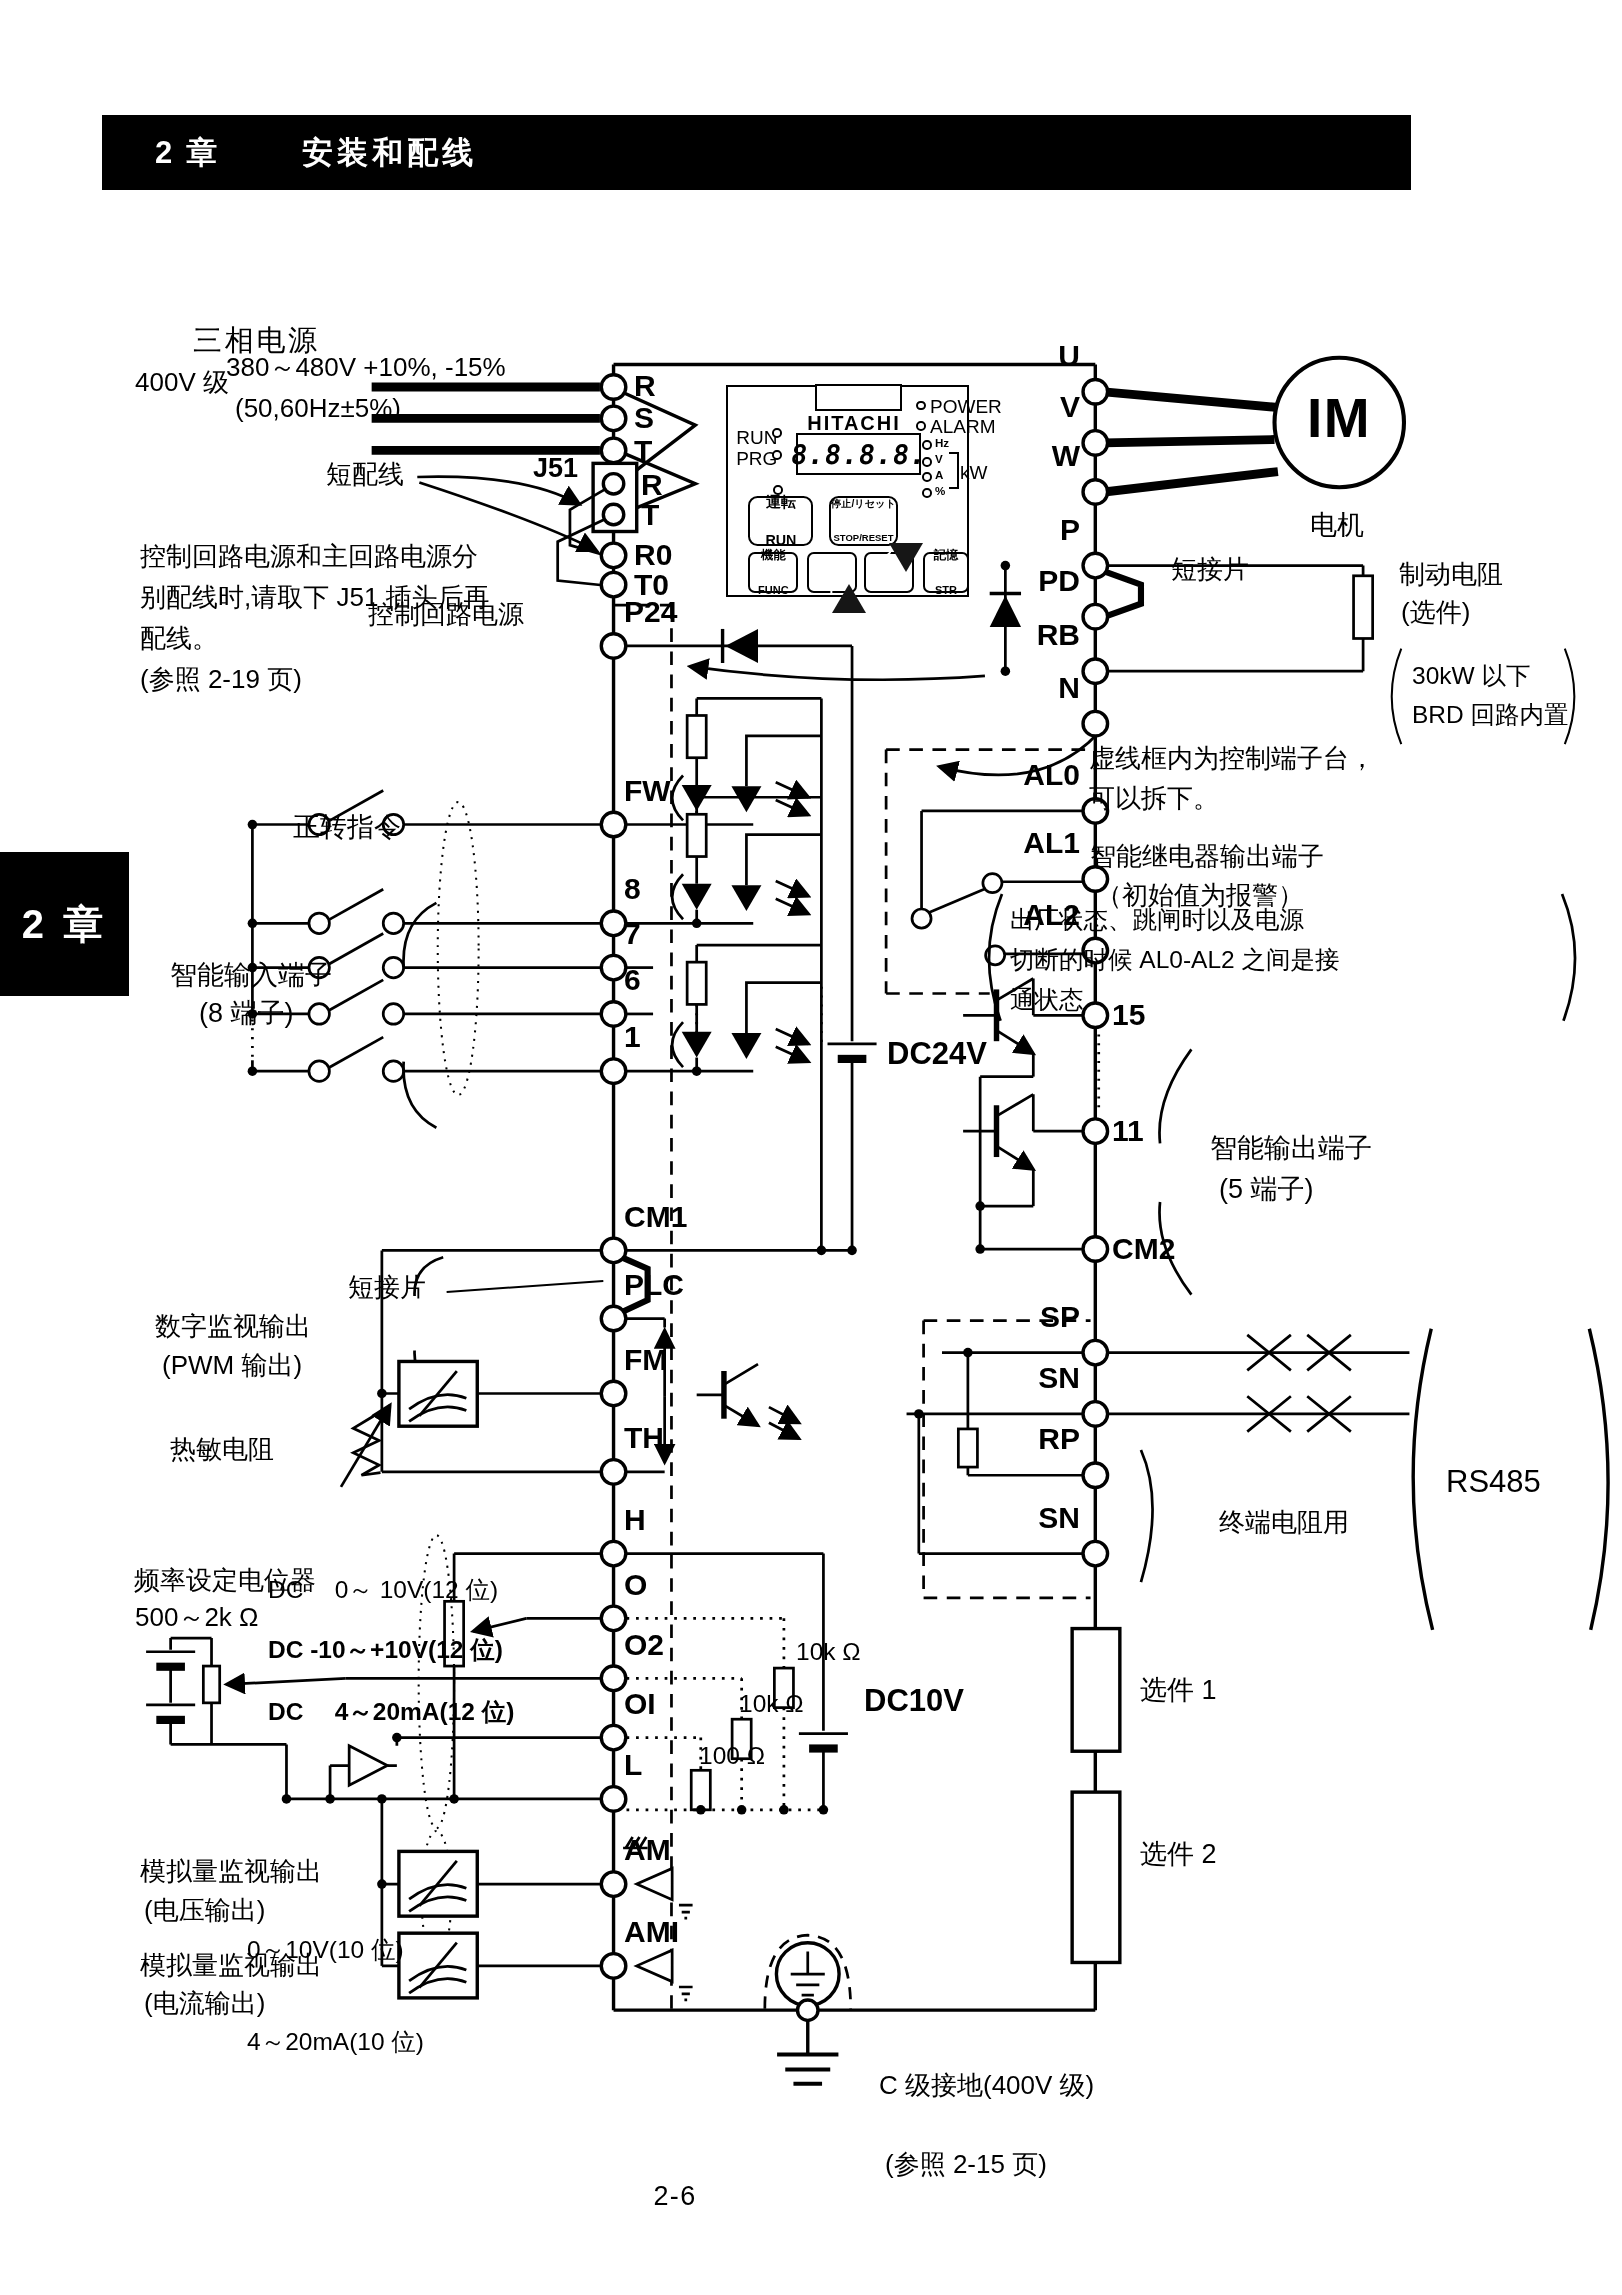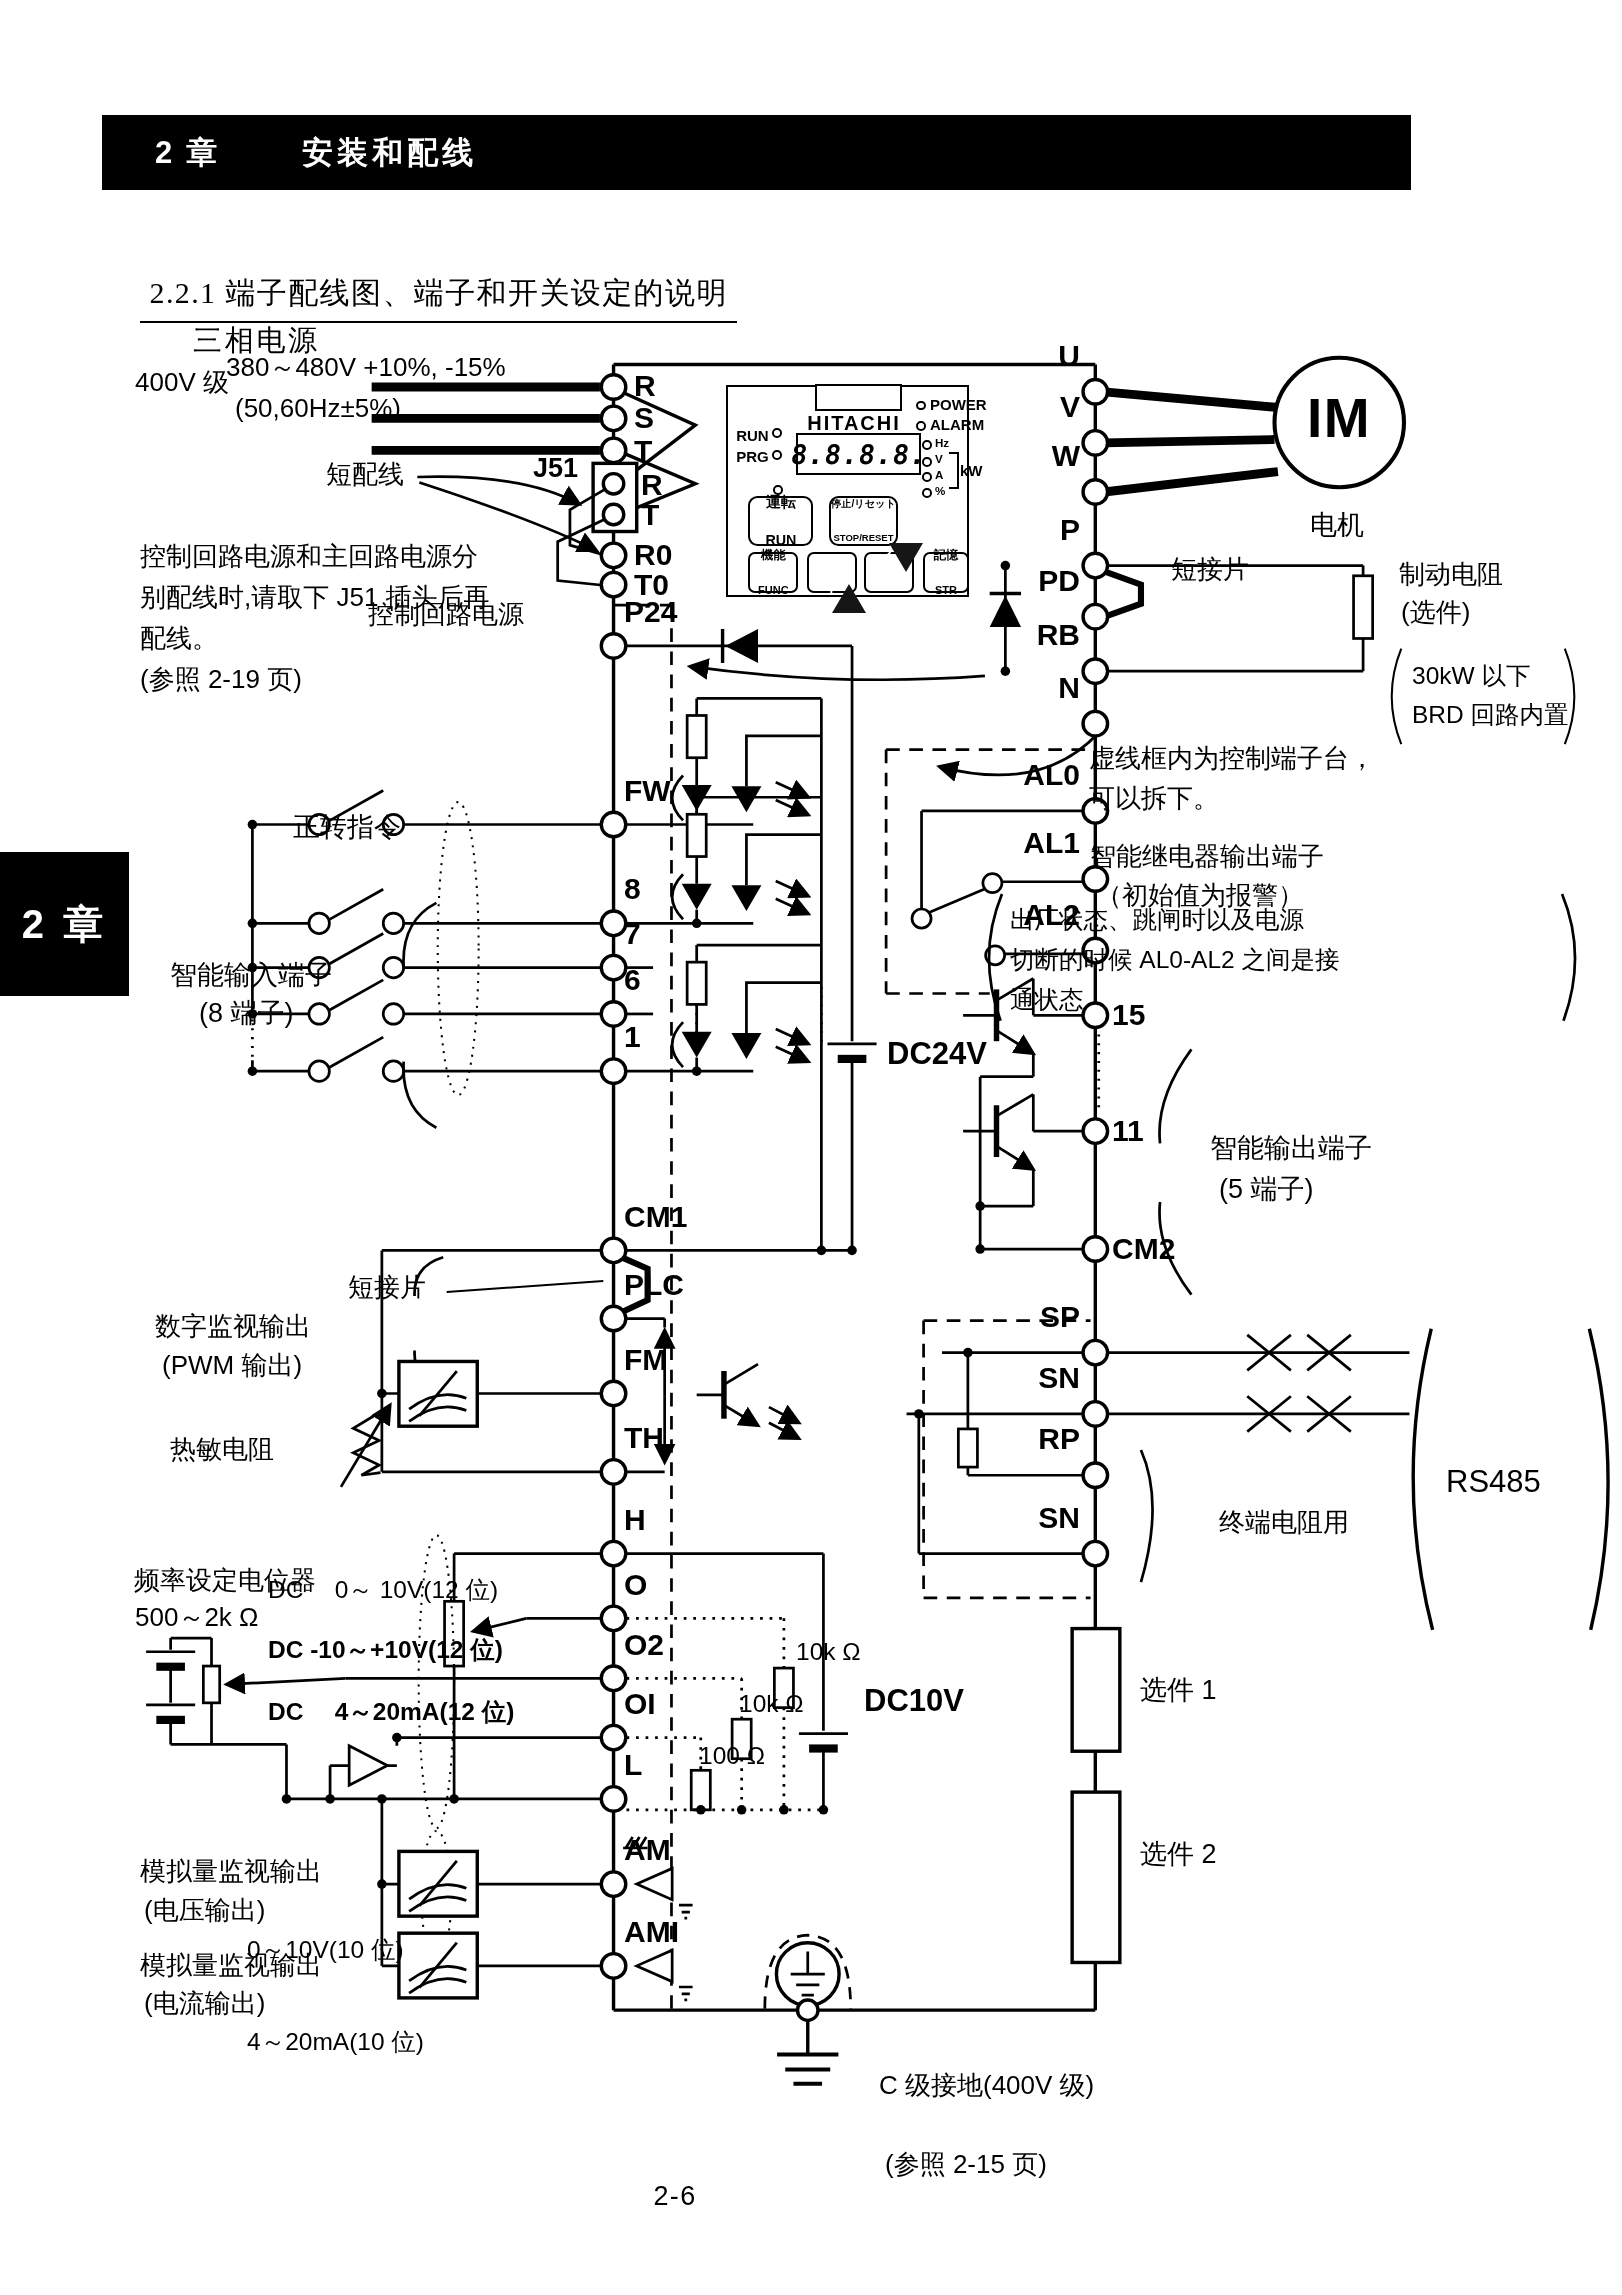--- a/index.html
+++ b/index.html
@@ -19,21 +19,21 @@
   .tab{position:absolute;left:0;top:852px;width:129px;height:144px;background:#000;color:#fff;
        display:flex;align-items:center;justify-content:center;font-size:40px;font-weight:bold;letter-spacing:4.1px;}
   .foot{position:absolute;left:600px;top:2181px;width:150px;text-align:center;font-size:27px;letter-spacing:1.4px;}
   svg{position:absolute;left:0;top:0;}
   
   .keypad{position:absolute;left:726px;top:385px;width:239px;height:208px;border:2.7px solid #000;background:#fff;}
   .kp{position:absolute;white-space:nowrap;}
   .kwin{position:absolute;left:87px;top:-2.7px;width:83px;height:23px;border:2.7px solid #000;background:#fff;}
   .kbrand{position:absolute;left:75px;top:24.5px;width:102px;text-align:center;font-size:20px;font-weight:bold;letter-spacing:2px;}
   .dot{display:inline-block;width:5.5px;height:5.5px;border:2.7px solid #000;border-radius:50%;background:#fff;vertical-align:middle;}
-  .klb{font-size:15px;font-weight:bold;}
+  .klb{font-size:19px;font-weight:normal;}
   .klbs{font-size:11.6px;font-weight:bold;}
   .kdisp{position:absolute;left:68px;top:46px;width:121px;height:38px;border:2.7px solid #000;
          display:flex;align-items:center;justify-content:center;}
   .kdig{font-family:"DejaVu Sans Mono",monospace;font-size:27px;font-weight:bold;transform:skewX(-8deg);letter-spacing:0.7px;}
   .kbtn{position:absolute;border:2px solid #000;border-radius:9.5px;background:#fff;
         display:flex;flex-direction:column;align-items:center;justify-content:center;line-height:1.05;gap:23px;}
   .kbracket{position:absolute;left:221px;top:65px;width:8.2px;height:33px;border-top:2px solid #000;
             border-right:2px solid #000;border-bottom:2px solid #000;}
   .triwrap{position:relative;width:0;height:0;}
   .tri-up{width:0;height:0;border-left:17px solid transparent;border-right:17px solid transparent;border-bottom:29px solid #161616;}
@@ -353,21 +353,20 @@
         <circle cx="1607" cy="2075" r="18"></circle>
         <circle cx="1607" cy="2165" r="18"></circle>
       <circle cx="1607" cy="2280" r="18"></circle>
     </g>
   </svg>
 
   <div class="hdr">
     <span class="chap">2 章</span>
     <span class="ttl">安装和配线</span>
   </div>
-  <div class="sect">2.2.1 端子配线图、端子和开关设定的说明</div>
   <div class="tab">2 章</div>
   <div class="foot">2-6</div>
 
   <div class="keypad">
     <div class="kwin"></div>
     <div class="kbrand">HITACHI</div>
     <span class="kp dot" style="left:188px;top:13.6px;"></span>
     <span class="kp klb" style="left:202px;top:8.9px;">POWER</span>
     <span class="kp dot" style="left:188px;top:34px;"></span>
     <span class="kp klb" style="left:202px;top:29px;">ALARM</span>

